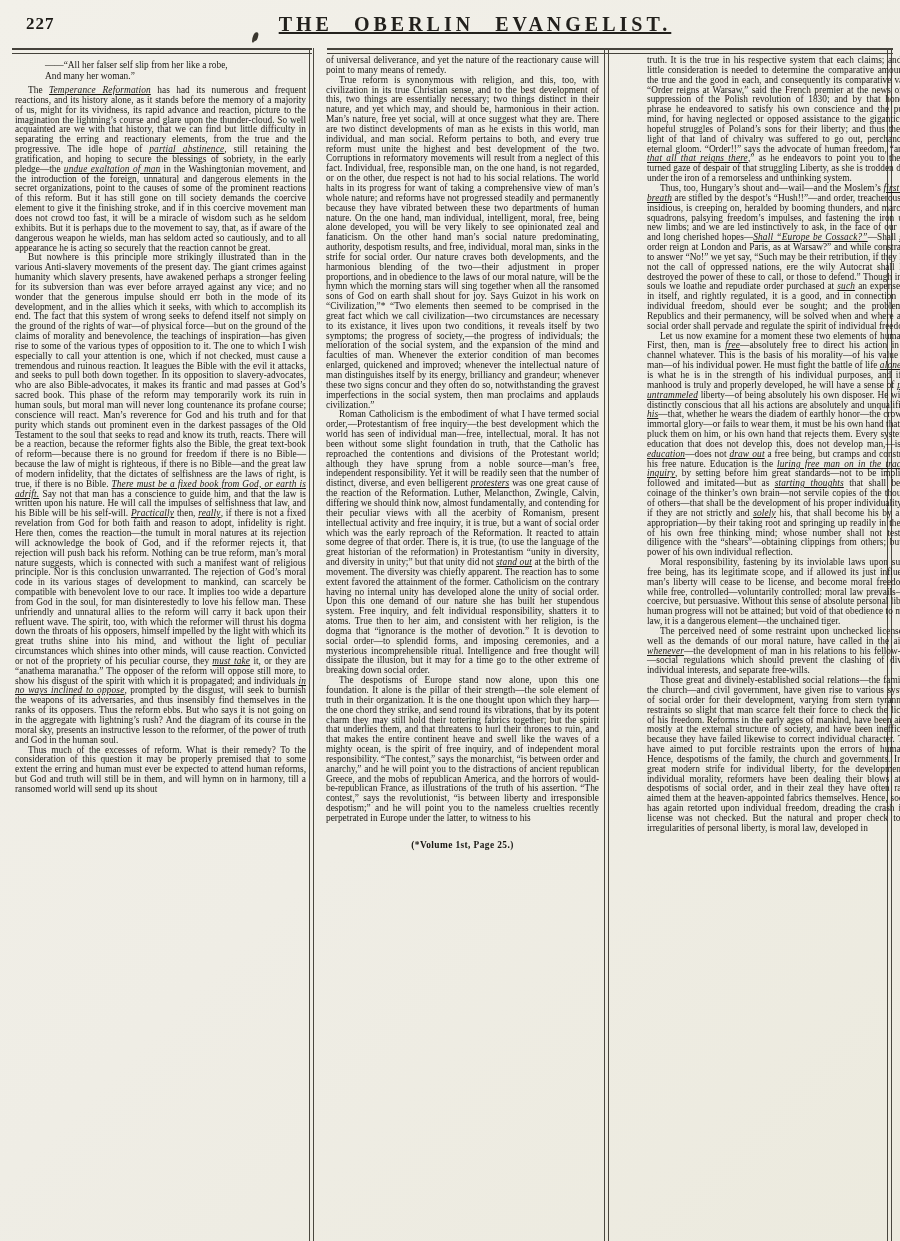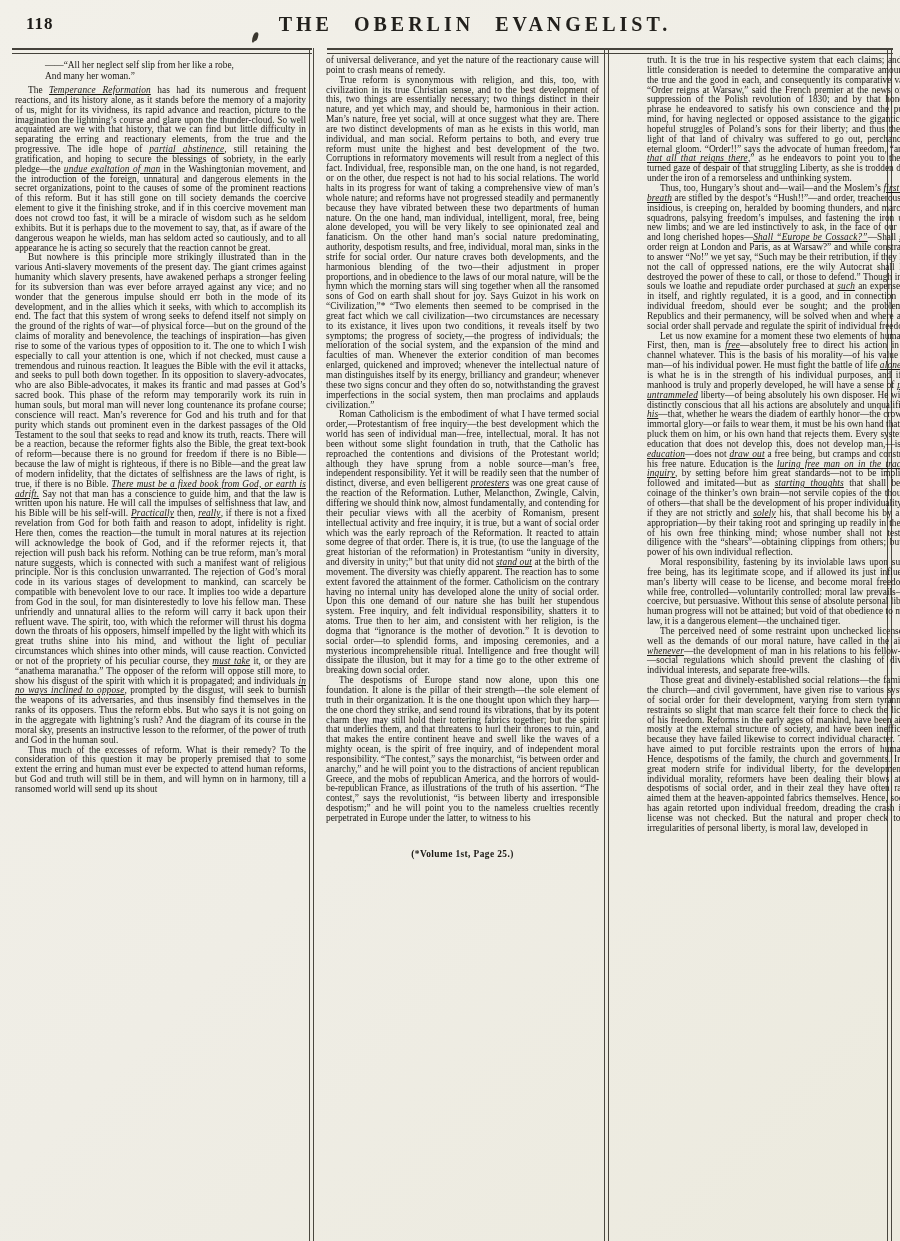--- a/index.html
+++ b/index.html
@@ -19,20 +19,21 @@
     position:absolute;left:26px;top:14px;
     font-size:17px;font-weight:bold;letter-spacing:1px;
   }
   .masthead{
     position:absolute;left:0;top:13px;width:820px;
     text-align:center;
     font-size:20px;font-weight:bold;
     letter-spacing:4px;word-spacing:12px;
     padding-left:130px;box-sizing:border-box;
     color:#23211d;
+    text-decoration:underline;
   }
   .ink-mark{
     position:absolute;left:253px;top:32px;
     width:5px;height:9px;background:#3a372f;
     border-radius:60% 40% 55% 45%;
     transform:rotate(14deg);
     box-shadow:-1px 3px 0 -1px #4a463d;
   }
   
   .hrule{
@@ -58,53 +59,53 @@
     color:#181612;
   }
   .col-1{left:15px;top:60px;width:291px;}
   .col-2{left:326px;top:56px;width:273px;}
   .col-3{left:647px;top:56px;width:270px;}
   .para{margin:0;text-indent:13px;}
   .para.no-indent{text-indent:0;}
   .poem{margin:0 0 4px 0;padding-left:30px;text-align:left;}
   .poem-line{margin:0;line-height:11px;}
   .footnote{
-    margin-top:26px;text-align:center;
+    margin-top:17px;text-align:center;
     font-weight:bold;font-size:9.4px;letter-spacing:.4px;
   }
   i{letter-spacing:.15px;text-decoration:underline;}
 </style>
 </head>
 <body>
 
 <div class="page">
 
-  <div class="page-number">118</div>
+  <div class="page-number">227</div>
   <div class="masthead">THE OBERLIN EVANGELIST.</div>
   <div class="ink-mark"></div>
 
   <div class="hrule hrule-left"></div>
   <div class="hrule hrule-right"></div>
 
   <div class="vrule vrule-1"></div>
   <div class="vrule vrule-2"></div>
   <div class="vrule vrule-3"></div>
 
   <div class="col col-1">
     <div class="poem">
-        <div class="poem-line">——“All her neglect self slip from her like a robe,</div>
+        <div class="poem-line">——“All her falser self slip from her like a robe,</div>
         <div class="poem-line">And many her woman.”</div>
       </div>
   <p class="para">The <i>Temperance Reformation</i> has had its numerous and frequent reactions, and its history alone, as it stands before the memory of a majority of us, might for its vividness, its rapid advance and reaction, picture to the imagination the lightning’s course and glare upon the thunder-cloud. So well acquainted are we with that history, that we can find but little difficulty in separating the erring and reactionary elements, from the true and the progressive. The idle hope of <i>partial abstinence</i>, still retaining the gratification, and hoping to secure the blessings of sobriety, in the early pledge—the <i>undue exaltation of man</i> in the Washingtonian movement, and the introduction of the foreign, unnatural and dangerous elements in the secret organizations, point to the causes of some of the prominent reactions of this reform. But it has still gone on till society demands the coercive element to give it the finishing stroke, and if in this coercive movement man does not crowd too fast, it will be a miracle of wisdom such as he seldom exhibits. But it is perhaps due to the movement to say, that, as if aware of the dangerous weapon he wields, man has seldom acted so cautiously, and to all appearance he is acting so securely that the reaction cannot be great.</p>
       <p class="para">But nowhere is this principle more strikingly illustrated than in the various Anti-slavery movements of the present day. The giant crimes against humanity which slavery presents, have awakened perhaps a stronger feeling for its subversion than was ever before arrayed against any vice; and no wonder that the generous impulse should err both in the mode of its development, and in the allies which it seeks, with which to accomplish its end. The fact that this system of wrong seeks to defend itself not simply on the ground of the rights of war—of physical force—but on the ground of the claims of morality and benevolence, the teachings of inspiration—has given rise to some of the various types of opposition to it. The one to which I wish especially to call your attention is one, which if not checked, must cause a tremendous and ruinous reaction. It leagues the Bible with the evil it attacks, and seeks to pull both down together. In its opposition to slavery-advocates, who are also Bible-advocates, it makes its frantic and mad passes at God’s sacred book. This phase of the reform may temporarily work its ruin in human souls, but moral man will never long countenance its profane course; conscience will react. Man’s reverence for God and his truth and for that purity which stands out prominent even in the darkest passages of the Old Testament to the soul that seeks to read and know its truth, reacts. There will be a reaction, because the reformer fights also the Bible, the great text-book of reform—because there is no ground for freedom if there is no Bible—because the law of might is righteous, if there is no Bible—and the great law of modern infidelity, that the dictates of selfishness are the laws of right, is true, if there is no Bible. <i>There must be a fixed book from God, or earth is adrift.</i> Say not that man has a conscience to guide him, and that the law is written upon his nature. He will call the impulses of selfishness that law, and his Bible will be his self-will. <i>Practically</i> then, <i>really</i>, if there is not a fixed revelation from God for both faith and reason to adopt, infidelity is right. Here then, comes the reaction—the tumult in moral natures at its rejection will acknowledge the book of God, and if the reformer rejects it, that rejection will push back his reform. Nothing can be true reform, man’s moral nature suggests, which is connected with such a manifest want of religious principle. Nor is this conclusion unwarranted. The rejection of God’s moral code in its various stages of development to mankind, can scarcely be compatible with benevolent love to our race. It implies too wide a departure from God in the soul, for man disinterestedly to love his fellow man. These unfriendly and unnatural allies to the reform will carry it back upon their refluent wave. The spirit, too, with which the reformer will thrust his dogma down the throats of his opposers, himself impelled by the light with which its great truths shine into his mind, and without the light of peculiar circumstances which shines into other minds, will cause reaction. Convicted or not of the propriety of his peculiar course, they <i>must take</i> it, or they are “anathema maranatha.” The opposer of the reform will oppose still more, to show his disgust of the spirit with which it is propagated; and individuals <i>in no ways inclined to oppose</i>, prompted by the disgust, will seek to burnish the weapons of its adversaries, and thus insensibly find themselves in the ranks of its opposers. Thus the reform ebbs. But who says it is not going on in the aggregate with lightning’s rush? And the diagram of its course in the moral sky, presents an instructive lesson to the reformer, of the power of truth and God in the human soul.</p>
       <p class="para">Thus much of the excesses of reform. What is their remedy? To the consideration of this question it may be properly premised that to some extent the erring and human must ever be expected to attend human reforms, but God and truth will still be in them, and will hymn on in harmony, till a ransomed world will send up its shout</p>
     </div>
 
   <div class="col col-2">
-      <p class="para no-indent">of universal deliverance, and yet the nature of the reactionary cause will point to crash means of remedy.</p>
+      <p class="para no-indent">of universal deliverance, and yet the nature of the reactionary cause will point to many means of remedy.</p>
       <p class="para">True reform is synonymous with religion, and this, too, with civilization in its true Christian sense, and to the best development of this, two things are essentially necessary; two things distinct in their nature, and yet which may, and should be, harmonious in their action. Man’s nature, free yet social, will at once suggest what they are. There are two distinct developments of man as he exists in this world, man individual, and man social. Reform pertains to both, and every true reform must unite the highest and best development of the two. Corruptions in reformatory movements will result from a neglect of this fact. Individual, free, responsible man, on the one hand, is not regarded, or on the other, due respect is not had to his social relations. The world halts in its progress for want of taking a comprehensive view of man’s whole nature; and reforms have not progressed steadily and permanently because they have vibrated between these two departments of human nature. On the one hand, man individual, intelligent, moral, free, being alone developed, you will be very likely to see opinionated zeal and fanaticism. On the other hand man’s social nature predominating, authority, despotism results, and free, individual, moral man, sinks in the strife for social order. Our nature craves both developments, and the harmonious blending of the two—their adjustment in proper proportions, and in obedience to the laws of our moral nature, will be the hymn which the morning stars will sing together when all the ransomed sons of God on earth shall shout for joy. Says Guizot in his work on “Civilization,”* “Two elements then seemed to be comprised in the great fact which we call civilization—two circumstances are necessary to its existance, it lives upon two conditions, it reveals itself by two symptoms; the progress of society,—the progress of individuals; the melioration of the social system, and the expansion of the mind and faculties of man. Whenever the exterior condition of man becomes enlarged, quickened and improved; whenever the intellectual nature of man distinguishes itself by its energy, brilliancy and grandeur; whenever these two signs concur and they often do so, notwithstanding the gravest imperfections in the social system, then man proclaims and applauds civilization.”</p>
       <p class="para">Roman Catholicism is the embodiment of what I have termed social order,—Protestantism of free inquiry—the best development which the world has seen of individual man—free, intellectual, moral. It has not been without some slight foundation in truth, that the Catholic has reproached the contentions and divisions of the Protestant world; although they have sprung from a noble source—man’s free, independent responsibility. Yet it will be readily seen that the number of distinct, diverse, and even belligerent <i>protesters</i> was one great cause of the reaction of the Reformation. Luther, Melancthon, Zwingle, Calvin, differing we should think now, almost fundamentally, and contending for their peculiar views with all the acerbity of Romanism, present intellectual activity and free inquiry, it is true, but a want of social order which was the early reproach of the Reformation. It reacted to attain some degree of that order. There is, it is true, (to use the language of the great historian of the reformation) in Protestantism “unity in diversity, and diversity in unity;” but that unity did not <i>stand out</i> at the birth of the movement. The diversity was chiefly apparent. The reaction has to some extent favored the attainment of the former. Catholicism on the contrary having no internal unity has developed alone the unity of social order. Upon this one demand of our nature she has built her stupendous system. Free inquiry, and felt individual responsibility, shatters it to atoms. True then to her aim, and consistent with her religion, is the dogma that “ignorance is the mother of devotion.” It is devotion to social order—to splendid forms, and imposing ceremonies, and a mysterious incomprehensible ritual. Intelligence and free thought will dissipate the illusion, but it may for a time go to the other extreme of breaking down social order.</p>
       <p class="para">The despotisms of Europe stand now alone, upon this one foundation. It alone is the pillar of their strength—the sole element of truth in their organization. It is the one thought upon which they harp—the one chord they strike, and send round its vibrations, that by its potent charm they may still hold their tottering fabrics together; but the spirit that underlies them, and that threatens to hurl their thrones to ruin, and that makes the entire continent heave and swell like the waves of a mighty ocean, is the spirit of free inquiry, and of independent moral responsibility. “The contest,” says the monarchist, “is between order and anarchy,” and he will point you to the distractions of ancient republican Greece, and the mobs of republican America, and the horrors of would-be-republican France, as illustrations of the truth of his assertion. “The contest,” says the revolutionist, “is between liberty and irresponsible despotism;” and he will point you to the nameless cruelties recently perpetrated in Europe under the latter, to witness to his</p>
       <div class="footnote">(*Volume 1st, Page 25.)</div>
     </div>
 
   <div class="col col-3">
       <p class="para no-indent">truth. It is the true in his respective system that each claims; and but little consideration is needed to determine the comparative amount of the true and the good in each, and consequently its comparative value. “Order reigns at Warsaw,” said the French premier at the news of the suppression of the Polish revolution of 1830; and by that honeyed phrase he endeavored to satisfy his own conscience and the public mind, for having neglected or opposed assistance to the gigantic and hopeful struggles of Poland’s sons for their liberty; and thus the last light of that land of chivalry was suffered to go out, perchance in eternal gloom. “Order!!” says the advocate of human freedom, “and <i>is that all that reigns there</i>,” as he endeavors to point you to the up-turned gaze of despair of that struggling Liberty, as she is trodden down under the iron of a remorseless and unthinking system.</p>
       <p class="para">Thus, too, Hungary’s shout and—wail—and the Moslem’s <i>first free breath</i> are stifled by the despot’s “Hush!!”—and order, treacherous and insidious, is creeping on, heralded by booming thunders, and marching squadrons, palsying freedom’s impulses, and fastening the iron upon new limbs; and we are led instinctively to ask, in the face of our fond and long cherished hopes—<i>Shall “Europe be Cossack?”</i>—Shall <i>such</i> order reign at London and Paris, as at Warsaw?” and while constrained to answer “No!” we yet say, “Such may be their retribution, if they heed not the call of oppressed nations, ere the wily Autocrat shall have destroyed the power of these to call, or those to defend.” Though in our souls we loathe and repudiate order purchased at <i>such</i> an expense, yet in itself, and rightly regulated, it is a good, and in connection with individual freedom, should ever be sought; and the problem of Republics and their permanency, will be solved when and where alone social order shall pervade and regulate the spirit of individual freedom.</p>
       <p class="para">Let us now examine for a moment these two elements of humanity. First, then, man is <i>free</i>—absolutely free to direct his action in any channel whatever. This is the basis of his morality—of his value as a man—of his individual power. He must fight the battle of life <i>alone</i>. He is what he is in the strength of his individual purposes, and if his manhood is truly and properly developed, he will have a sense of <i>pure, untrammeled</i> liberty—of being absolutely his own disposer. He will be distinctly conscious that all his actions are absolutely and unqualifiedly <i>his</i>—that, whether he wears the diadem of earthly honor—the crown of immortal glory—or fails to wear them, it must be his own hand that will pluck them on him, or his own hand that rejects them. Every system of education that does not develop this, does not develop man,—is not <i>education</i>—does not <i>draw out</i> a free being, but cramps and constrains his free nature. Education is the <i>luring free man on in the track of inquiry</i>, by setting before him great standards—not to be implicitly followed and imitated—but as <i>starting thoughts</i> that shall be the coinage of the thinker’s own brain—not servile copies of the thoughts of others—that shall be the development of his proper individuality; or, if they are not strictly and <i>solely</i> his, that shall become his by a <i>just</i> appropriation—by their taking root and springing up readily in the soil of his own free thinking mind; whose number shall not test his diligence with the “shears”—obtaining clippings from others; but the power of his own individual reflection.</p>

